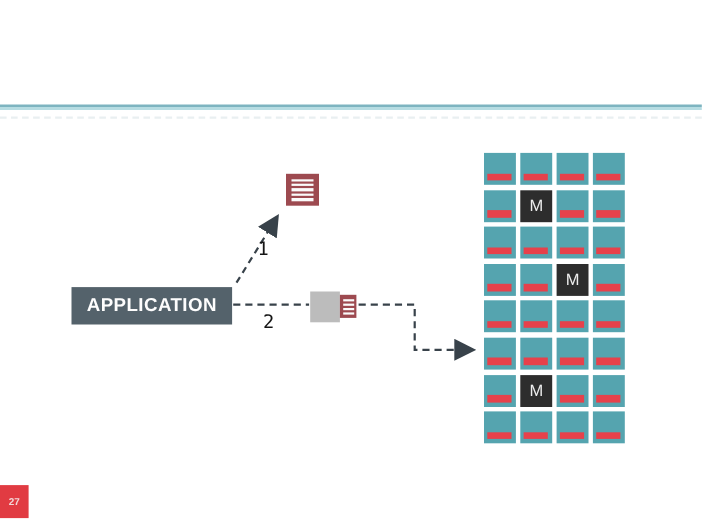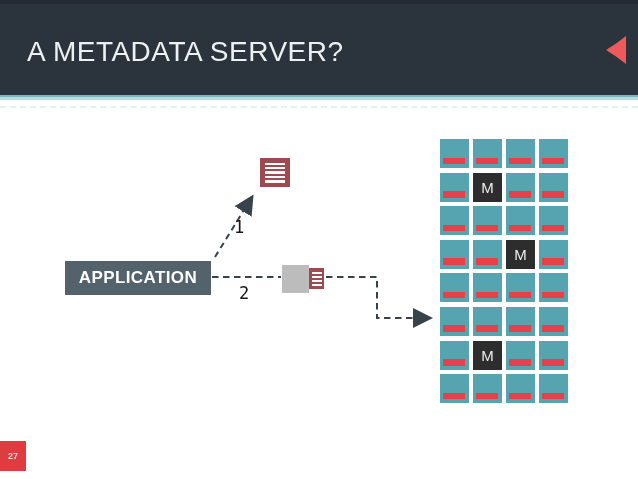--- a/index.html
+++ b/index.html
@@ -65,26 +65,20 @@
   
   .page-badge{position:absolute;left:0;top:441px;width:26px;height:30px;background:var(--badge-red);
               display:flex;align-items:center;justify-content:center;color:#f2d7d7;
               font-size:9px;font-weight:bold;}
 </style>
 </head>
 <body>
 
 <div class="slide">
 
-  <div class="header">
-    <div class="title">A METADATA SERVER?</div>
-    <svg class="red-arrow" viewBox="0 0 20 30" xmlns="http://www.w3.org/2000/svg">
-      <path d="M20 1 C 10 9 3 13 0 15 C 3 17 10 21 20 29 Z" fill="#ee5a5b"></path>
-    </svg>
-  </div>
   <div class="accent"></div>
   <div class="faint-line"></div>
 
   <svg class="connectors" viewBox="0 0 638 479" xmlns="http://www.w3.org/2000/svg">
     <defs>
       <marker id="ah" markerWidth="10" markerHeight="10" refX="8.5" refY="5" orient="auto">
         <path d="M0 0 L10 5 L0 10 Z" fill="#38424a"></path>
       </marker>
     </defs>
     <path d="M215 257 L252 197" stroke="#38424a" stroke-width="2" fill="none" stroke-dasharray="6 4.5" marker-end="url(#ah)"></path>

